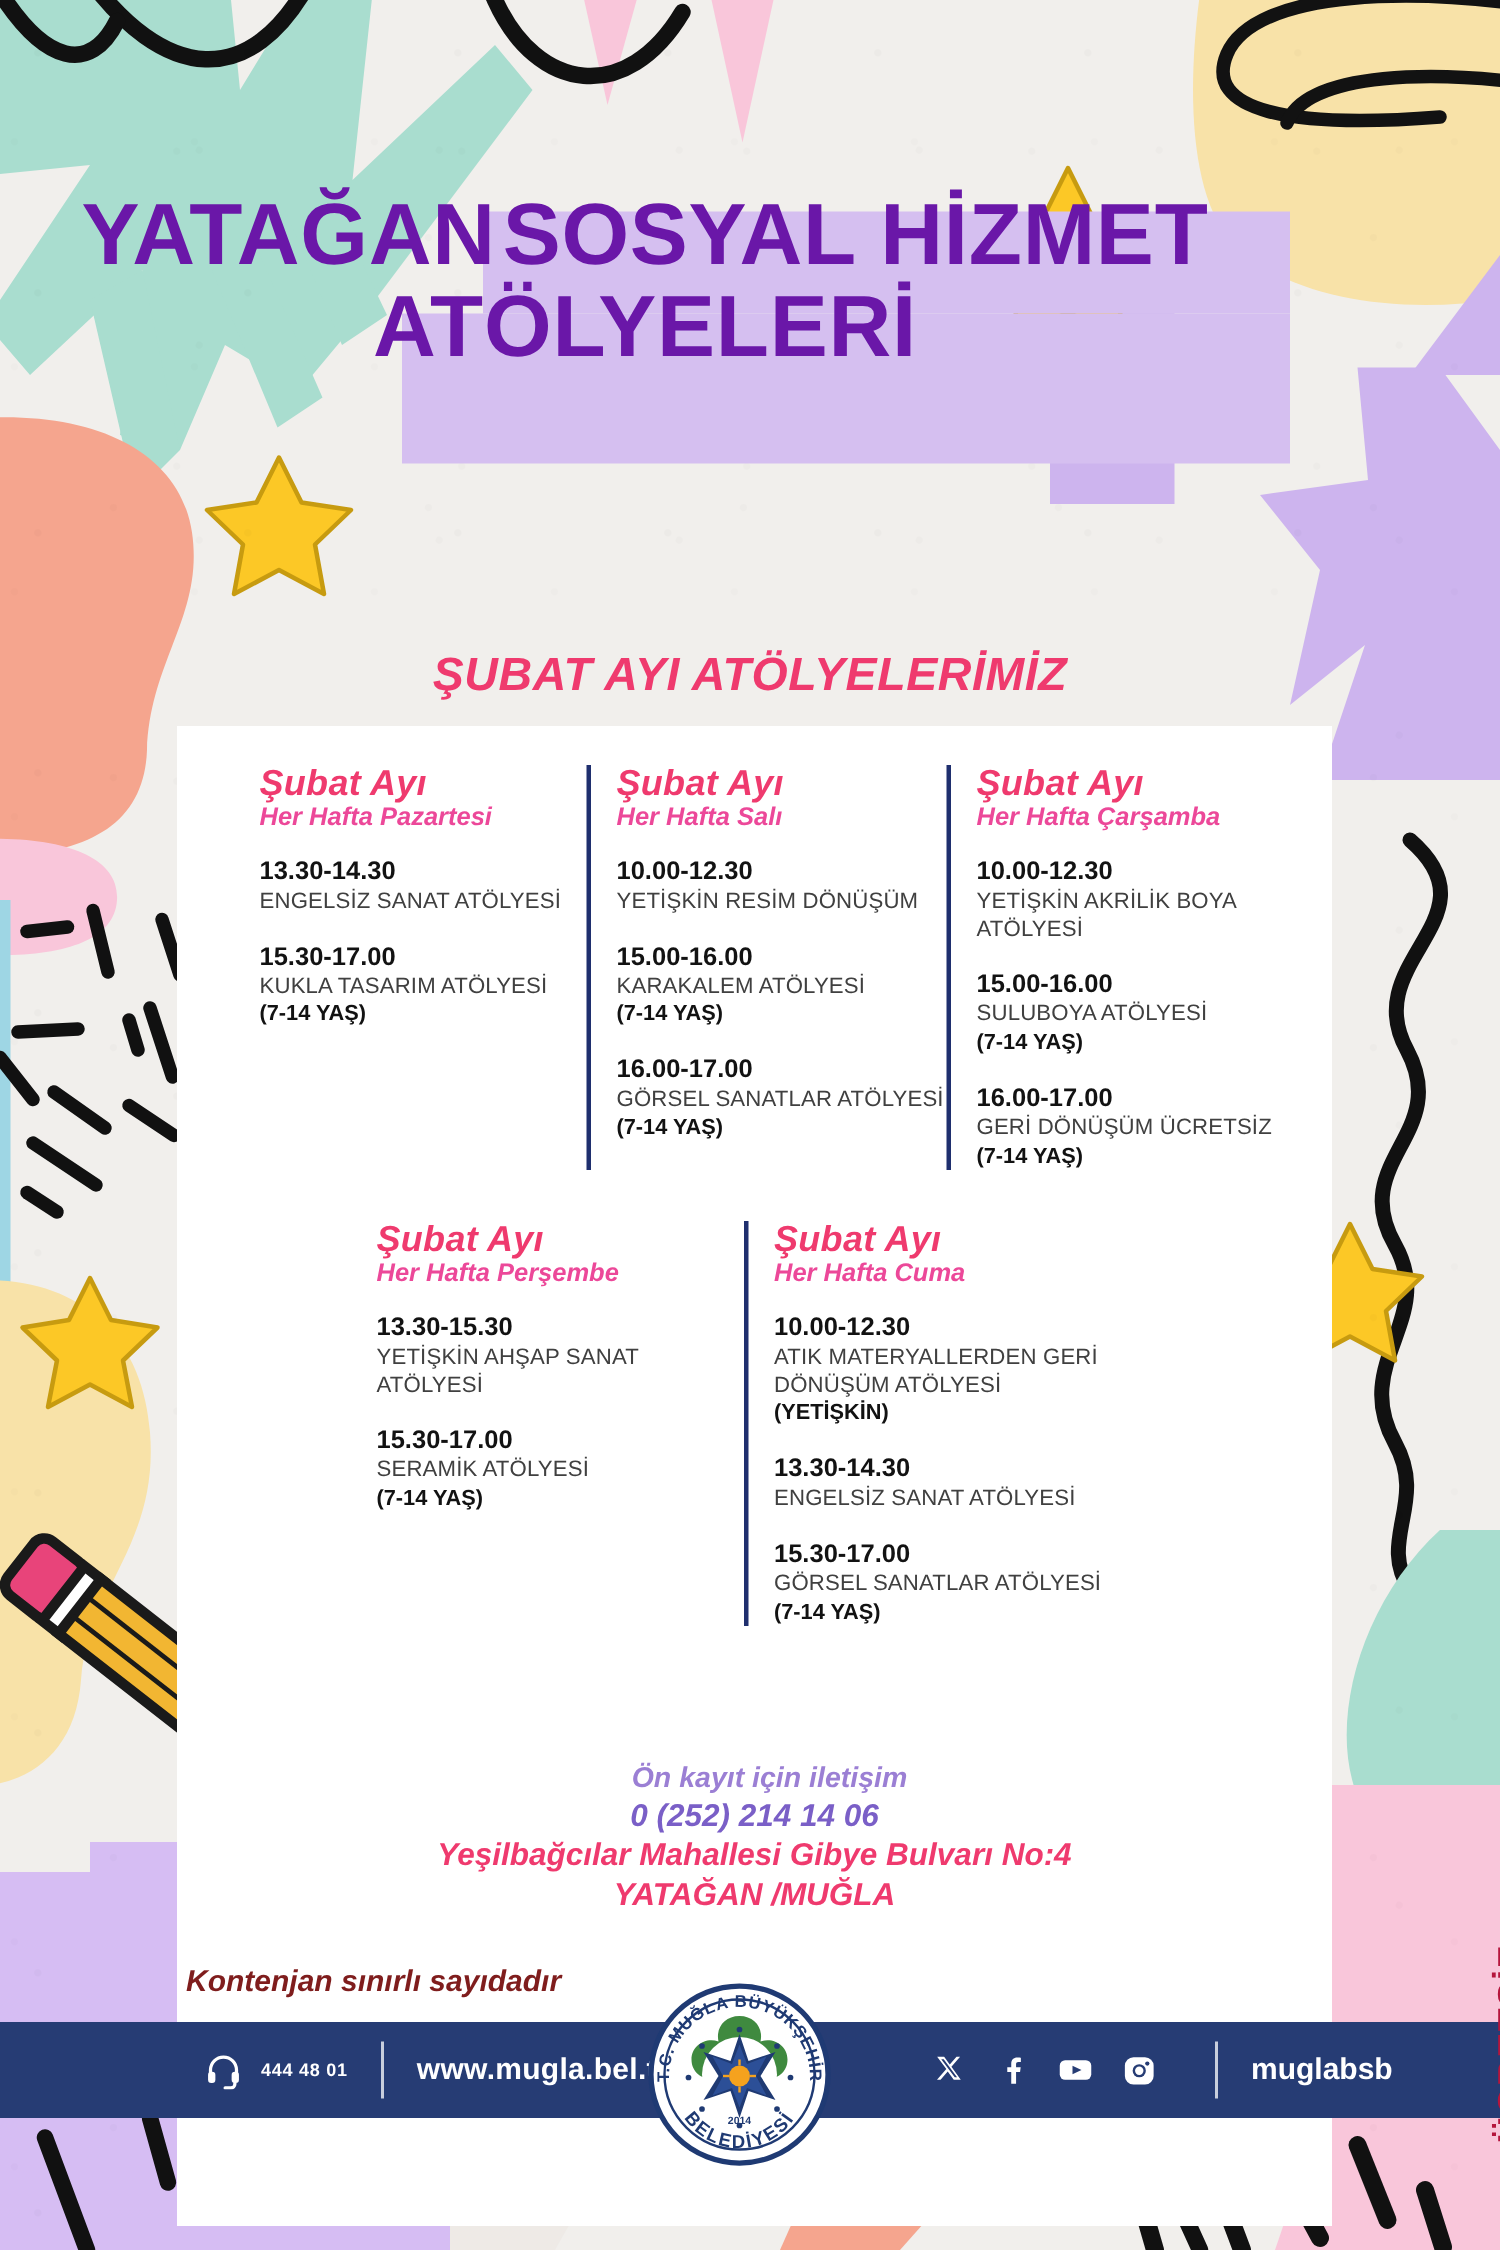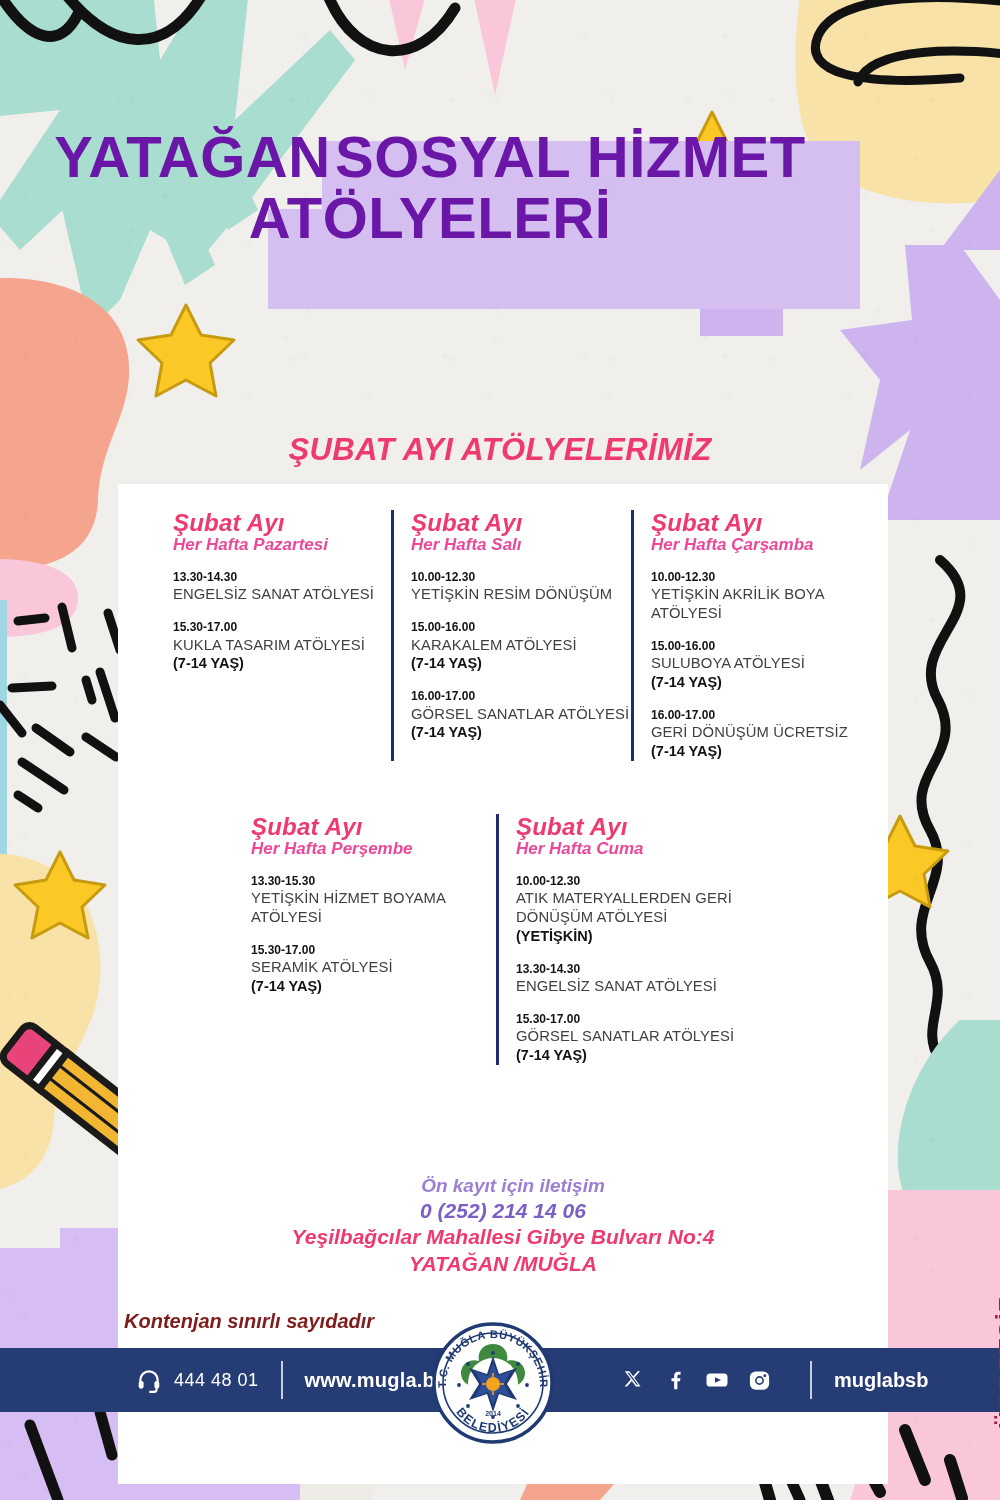--- a/index.html
+++ b/index.html
@@ -113,21 +113,21 @@
     font-style: italic;
     line-height: 1.1;
     margin-top: 1px;
     white-space: nowrap;
   }
   .entries { margin-top: 15px; }
   .entry { margin-bottom: 16px; }
   .entry:last-child { margin-bottom: 0; }
   .e-time {
     color: #121212;
-    font-size: 12px;
+    font-size: 17px;
     font-weight: 700;
     line-height: 1.3;
   }
   .e-name {
     color: #404040;
     font-size: 14.8px;
     font-weight: 400;
     line-height: 1.26;
     letter-spacing: .1px;
   }
@@ -206,21 +206,21 @@
     z-index: 5;
     display: flex;
     align-items: center;
   }
   .f-left {
     display: flex; align-items: center;
     margin-left: 136px;
     color: #ffffff;
   }
   .f-phone {
-    font-size: 18px; font-weight: 400;
+    font-size: 12px; font-weight: 700;
     letter-spacing: .5px;
     margin-left: 12px;
   }
   .f-sep {
     width: 2px; height: 38px;
     background: rgba(255,255,255,.75);
     margin: 0 22px;
   }
   .f-web {
     color: #fff; font-size: 20px; font-weight: 700;
@@ -474,21 +474,21 @@
     </div>
 
     <div class="row row-bottom">
 
       <div class="col col-bot-1">
         <div class="col-month">Şubat Ayı</div>
         <div class="col-day">Her Hafta Perşembe</div>
         <div class="entries">
           <div class="entry">
             <div class="e-time">13.30-15.30</div>
-            <div class="e-name">YETİŞKİN HİZMET BOYAMA ATÖLYESİ</div>
+            <div class="e-name">YETİŞKİN AHŞAP SANAT ATÖLYESİ</div>
           </div>
           <div class="entry">
             <div class="e-time">15.30-17.00</div>
             <div class="e-name">SERAMİK ATÖLYESİ</div>
             <div class="e-age">(7-14 YAŞ)</div>
           </div>
         </div>
       </div>
 
       <div class="col col-bot-2 has-rule">

